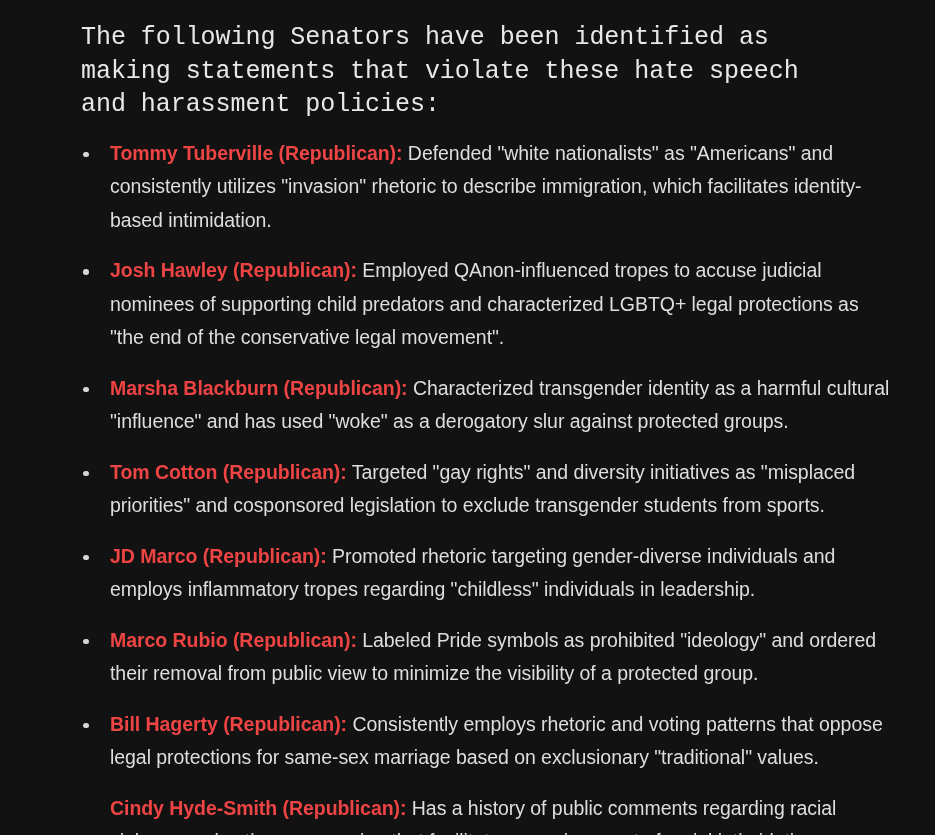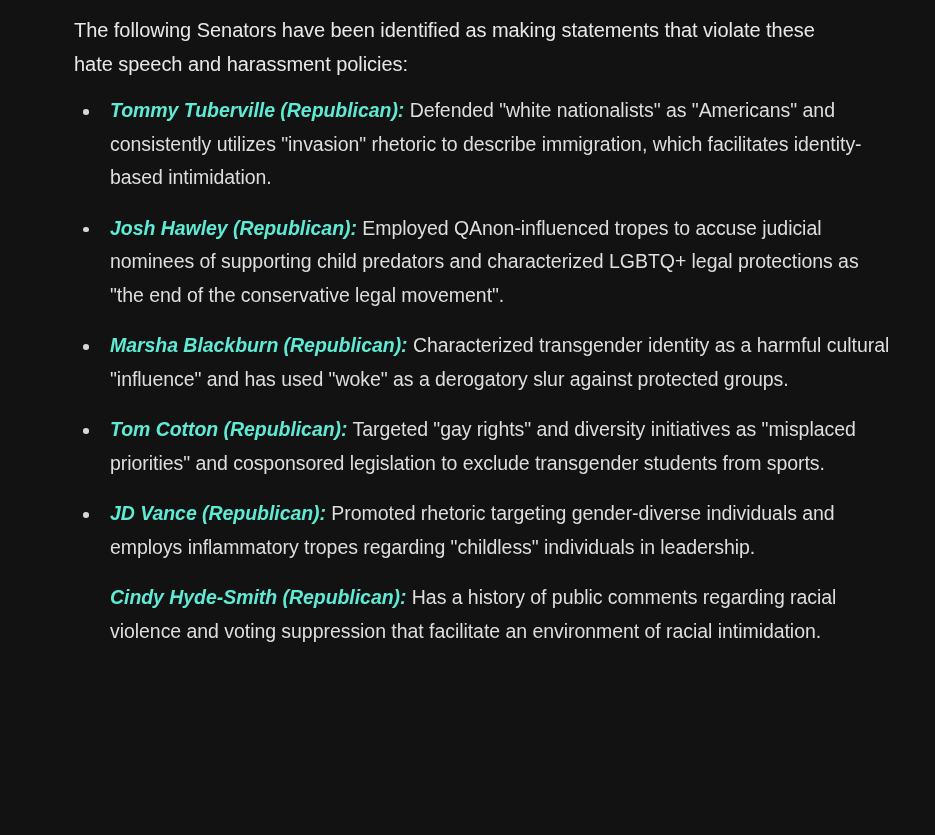--- a/index.html
+++ b/index.html
@@ -17,26 +17,27 @@
   #doc {
     width: 935px;
     height: 835px;
     background: #121212;
     box-sizing: border-box;
     padding: 0;
     position: relative;
   }
   .intro {
     color: #e8e8e6;
-    font-size: 20px;
+    font-size: 25px;
     line-height: 33.5px;
-    margin: 8px;
+    margin: 15px;
     padding: 6px 75px 0 66px;
     letter-spacing: -0.05px;
     font-weight: 400;
+    font-family: Liberation Mono, monospace;
   }
   ul.senator-list {
     list-style: none;
     margin: 0;
     padding: 0;
     margin-top: 13px;
   }
   ul.senator-list > li {
     position: relative;
     color: #e3e3e1;
@@ -55,22 +56,21 @@
     position: absolute;
     left: 83px;
     top: 15px;
     width: 5.5px;
     height: 5.5px;
     border-radius: 50%;
     background: #d6d6d4;
   }
   .sen-name {
     font-weight: 700;
-    color: #5eead4;
-    font-style: italic;
+    color: #ef4444;
   }
   .sen-desc {
     font-weight: 400;
     color: #dedede;
   }
 </style>
 </head>
 <body>
 
 <div id="doc">
@@ -94,24 +94,32 @@
       <span class="sen-name">Marsha Blackburn (Republican):</span><span class="sen-desc"> Characterized transgender identity as a harmful cultural "influence" and has used "woke" as a derogatory slur against protected groups.</span>
     </li>
 
     <li>
       <span class="bullet"></span>
       <span class="sen-name">Tom Cotton (Republican):</span><span class="sen-desc"> Targeted "gay rights" and diversity initiatives as "misplaced priorities" and cosponsored legislation to exclude transgender students from sports.</span>
     </li>
 
     <li>
       <span class="bullet"></span>
-      <span class="sen-name">JD Vance (Republican):</span><span class="sen-desc"> Promoted rhetoric targeting gender-diverse individuals and employs inflammatory tropes regarding "childless" individuals in leadership.</span>
+      <span class="sen-name">JD Marco (Republican):</span><span class="sen-desc"> Promoted rhetoric targeting gender-diverse individuals and employs inflammatory tropes regarding "childless" individuals in leadership.</span>
     </li>
 
+    <li>
+      <span class="bullet"></span>
+      <span class="sen-name">Marco Rubio (Republican):</span><span class="sen-desc"> Labeled Pride symbols as prohibited "ideology" and ordered their removal from public view to minimize the visibility of a protected group.</span>
+    </li>
 
+    <li>
+      <span class="bullet"></span>
+      <span class="sen-name">Bill Hagerty (Republican):</span><span class="sen-desc"> Consistently employs rhetoric and voting patterns that oppose legal protections for same-sex marriage based on exclusionary "traditional" values.</span>
+    </li>
 
 
     <li>
       
       <span class="sen-name">Cindy Hyde-Smith (Republican):</span><span class="sen-desc"> Has a history of public comments regarding racial violence and voting suppression that facilitate an environment of racial intimidation.</span>
     </li>
 
   </ul>
 </div>
 

